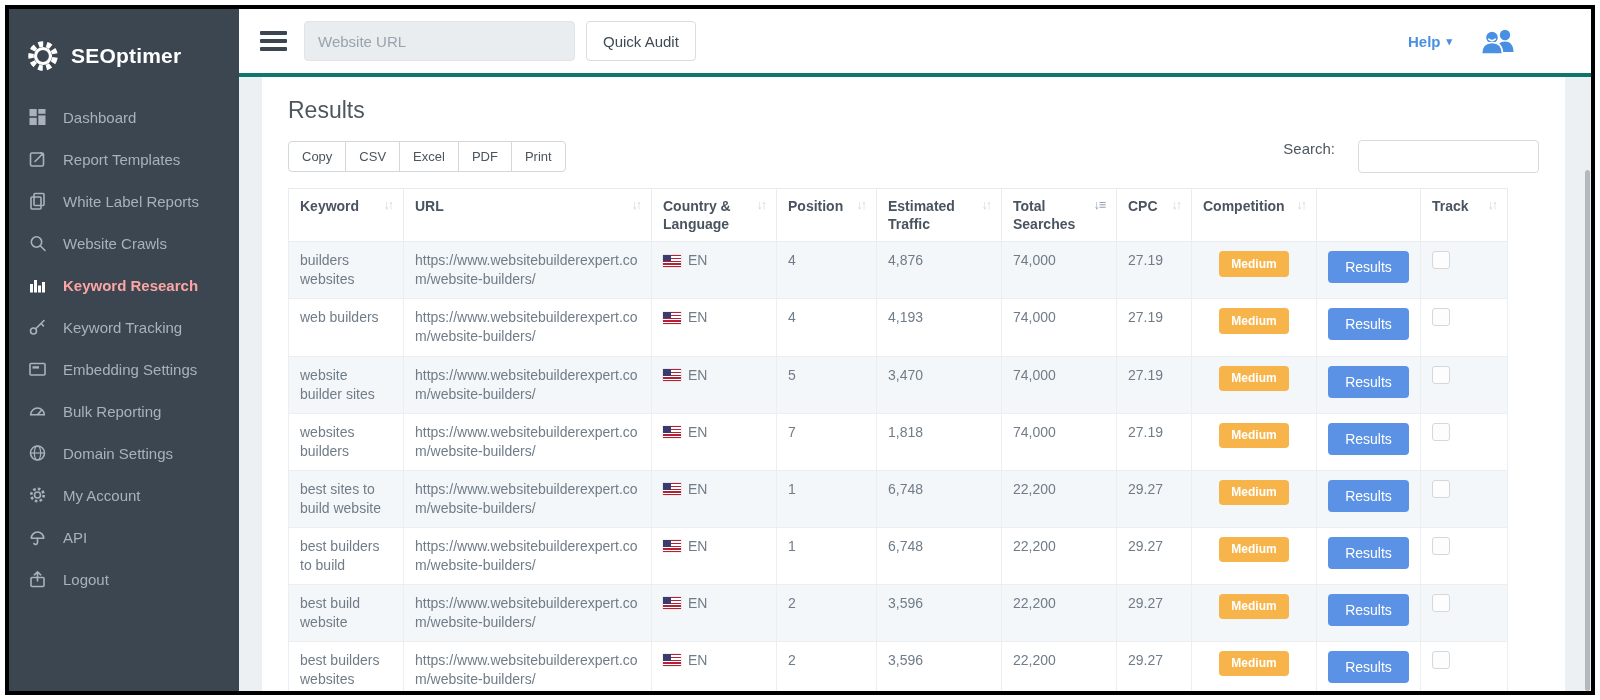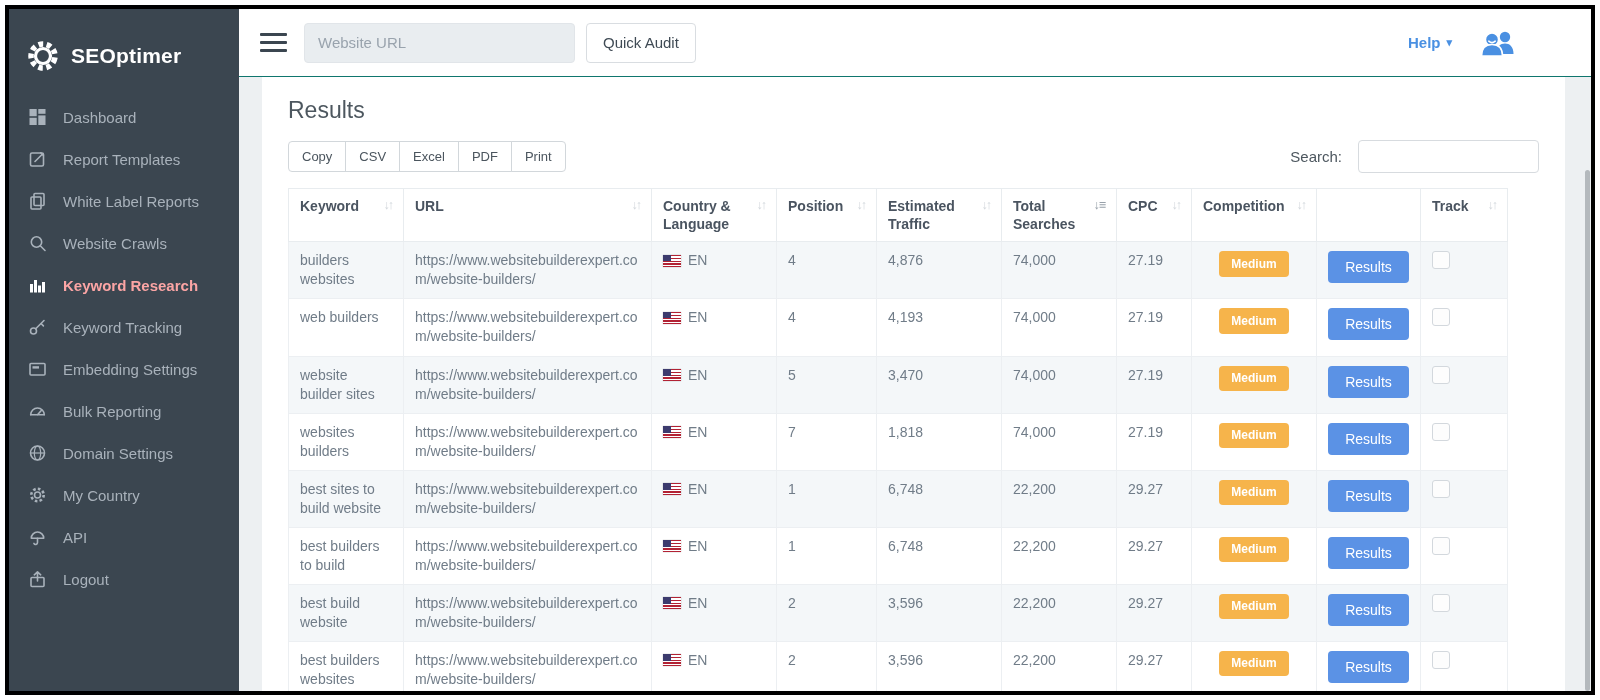--- a/index.html
+++ b/index.html
@@ -11,41 +11,41 @@
   .sidebar{position:absolute;left:0;top:0;bottom:0;width:230px;background:var(--sidebar-bg,#3b4650);z-index:3;}
   .logo-row{display:flex;align-items:center;gap:10px;padding:29px 16px 12px 16px;}
   .brand-name{color:#fff;font-size:21px;font-weight:bold;letter-spacing:.2px;}
   .nav{margin-top:10px;}
   .side-item{display:flex;align-items:center;gap:16px;padding:12px 18px;font-size:15px;color:#a9b2bb;cursor:pointer;}
   .side-item .icn{width:20px;display:flex;justify-content:center;color:#a9b2bb;}
   .side-item.active{color:#fca5a5;font-weight:bold;}
   .side-item.active .icn{color:#fff;}
 
   
-  .topbar{position:absolute;left:230px;right:0;top:0;height:68px;background:#fff;border-bottom:1px solid #0f766e;display:flex;align-items:center;z-index:2;box-sizing:border-box;}
+  .topbar{position:absolute;left:230px;right:0;top:0;height:68px;background:#fff;border-bottom:4px solid #0f766e;display:flex;align-items:center;z-index:2;box-sizing:border-box;}
   .hamburger{margin-left:21px;width:27px;cursor:pointer;}
   .hamburger div{height:3.5px;background:#3b4650;border-radius:1px;margin:4.5px 0;}
   .url-input{margin-left:17px;width:243px;height:38px;background:#e9edf0;border:1px solid #e1e5e9;border-radius:4px;padding:0 13px;font-size:15px;color:#6b7681;font-family:"Liberation Sans",sans-serif;box-sizing:content-box;}
   .url-input::placeholder{color:#99a3ad;}
   .quick-audit{margin-left:11px;height:40px;padding:0 16px;background:#fff;border:1px solid #d9dde1;border-radius:4px;font-size:15px;color:#3f4a54;font-family:"Liberation Sans",sans-serif;cursor:pointer;}
   .top-right{margin-left:auto;display:flex;align-items:center;gap:28px;padding-right:76px;}
   .help{display:flex;align-items:center;gap:6px;color:var(--accent,#4a90e2);font-size:15px;font-weight:bold;cursor:pointer;}
   .help .caret{font-size:11px;}
   .users-btn{cursor:pointer;display:flex;}
 
   
   .main{position:absolute;left:230px;right:0;top:68px;bottom:0;background:#edf0f2;}
   .card{position:absolute;left:23px;right:26px;top:0;bottom:0;background:#fff;padding:14px 26px 0 26px;overflow:hidden;box-sizing:border-box;}
   .page-title{font-size:23px;font-weight:500;color:#4d575f;margin:6px 0 16px 0;}
   .toolbar{display:flex;justify-content:space-between;align-items:center;margin-bottom:15px;}
   .export-group{display:flex;}
   .export-group button{padding:7px 13px;font-size:13px;color:#4b555e;background:#fff;border:1px solid #d2d7db;margin-left:-1px;cursor:pointer;font-family:"Liberation Sans",sans-serif;}
   .export-group button:first-child{border-radius:4px 0 0 4px;margin-left:0;}
   .export-group button:last-child{border-radius:0 4px 4px 0;}
-  .search-box{display:flex;align-items:center;gap:16px;font-size:15px;color:#4d575f;}
+  .search-box{display:flex;gap:23px;font-size:15px;color:#4d575f;}
   .search-box input{width:181px;height:33px;border:1px solid #d7dbdf;border-radius:4px;padding:0 8px;font-size:14px;color:#555;box-sizing:border-box;}
 
   
   table{border-collapse:collapse;table-layout:fixed;width:1219px;}
   th{ text-align:left;font-size:14px;font-weight:bold;color:#4a5460;padding:8px 11px;border:1px solid #e8ecef;vertical-align:top;line-height:1.3;background:#fff;cursor:pointer;}
   td{font-size:14px;color:#707c88;padding:9px 11px;border:1px solid #eceff2;vertical-align:top;line-height:1.36;}
   tr.striped td{background:#f4f7f9;}
   .h-flex{display:flex;justify-content:space-between;gap:4px;}
   .h-label{flex:1 1 auto;}
   .sort-icon{flex:0 0 auto;color:#d2d7dc;font-size:12.5px;letter-spacing:-2px;white-space:nowrap;}
@@ -170,21 +170,21 @@
             </span>
             <span>Domain Settings</span>
           </div>
           <div class="side-item">
             <span class="icn">
               <svg width="19" height="18" viewBox="0 0 18 18">
                 <circle cx="9" cy="9" r="6.2" fill="none" stroke="currentColor" stroke-width="2.6" stroke-dasharray="2.6 2.2"></circle>
                 <circle cx="9" cy="9" r="3" fill="none" stroke="currentColor" stroke-width="1.6" stroke-linecap="round" stroke-linejoin="round"></circle>
               </svg>
             </span>
-            <span>My Country</span>
+            <span>My Account</span>
           </div>
           <div class="side-item">
             <span class="icn">
               <svg width="19" height="18" viewBox="0 0 18 18">
                 <path d="M2.8 10.2 a6.2 6.2 0 0 1 12.4 0 z" fill="none" stroke="currentColor" stroke-width="1.6" stroke-linecap="round" stroke-linejoin="round"></path>
                 <path d="M9 10.2 v4.3 a1.9 1.9 0 0 1 -3.6 .9" fill="none" stroke="currentColor" stroke-width="1.6" stroke-linecap="round" stroke-linejoin="round"></path>
               </svg>
             </span>
             <span>API</span>
           </div>

